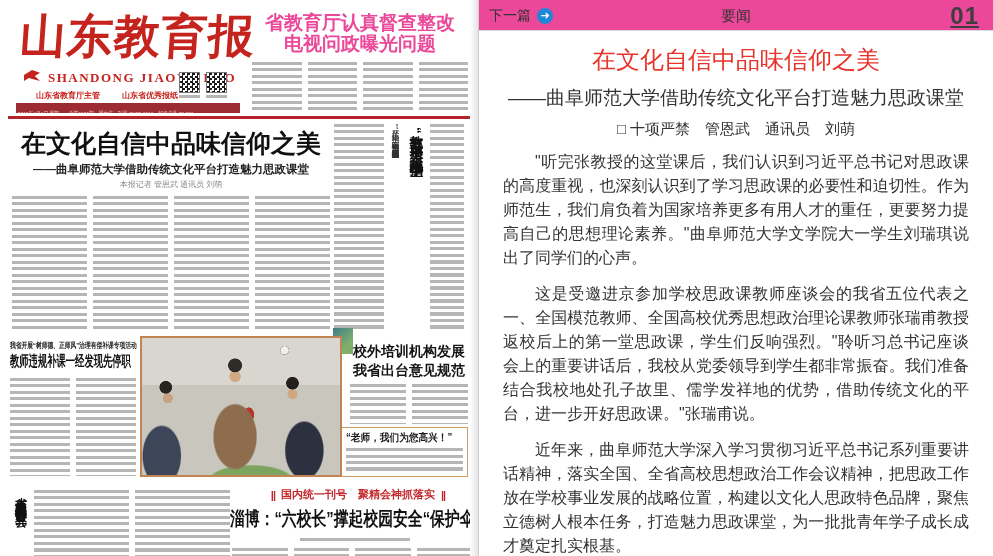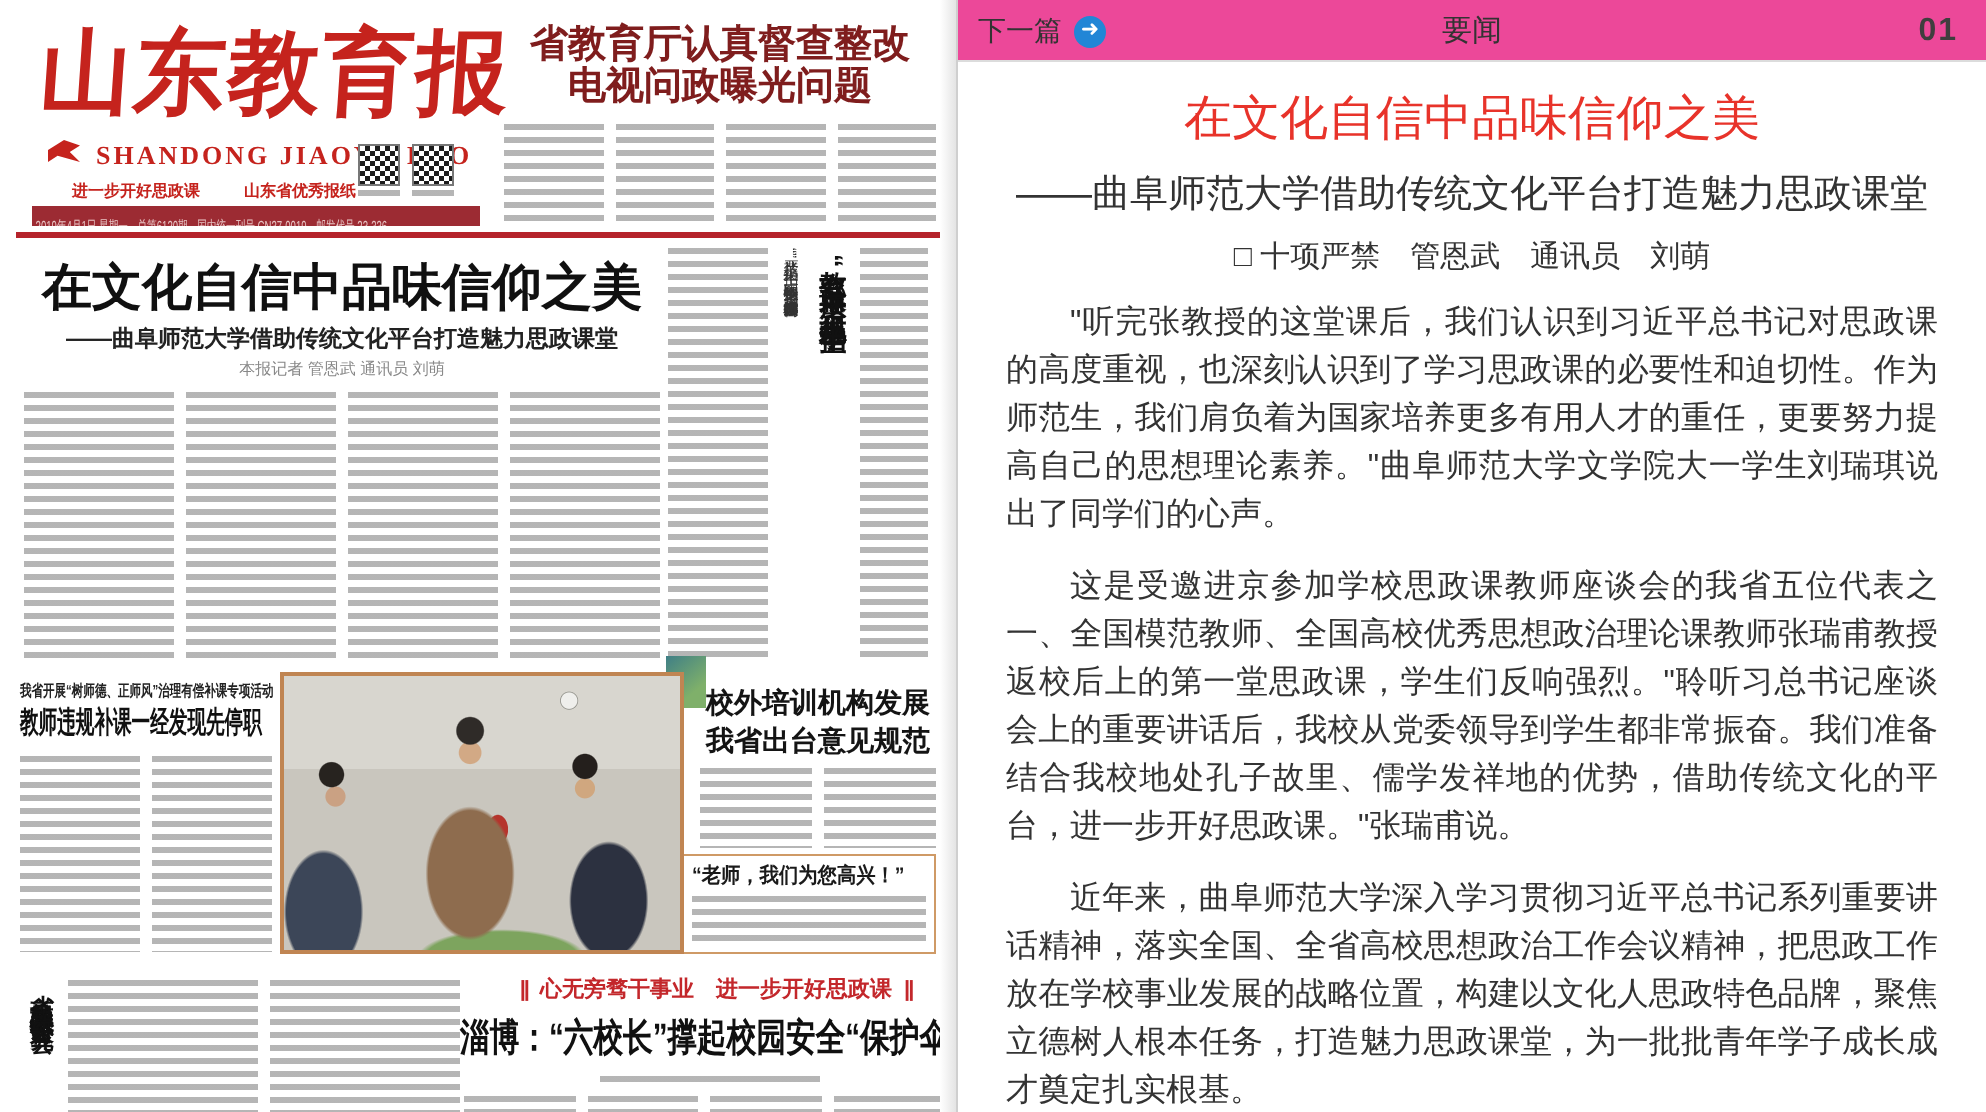--- a/index.html
+++ b/index.html
@@ -24,21 +24,21 @@
   .n1 { left:36px; } .n2 { left:122px; }
   .qr { top:72px; width:21px; height:21px; border:1px solid #777;
         background:repeating-conic-gradient(#1c1c1c 0% 25%, #ffffff 0% 50%); background-size:5px 5px; }
   .q1 { left:179px; } .q2 { left:206px; }
   .qr-label { top:95px; width:21px; height:6px; }
   .date-bar { left:16px; top:103px; width:224px; height:10px; background:#9c2b33; overflow:hidden; }
   .date-bar span { display:inline-block; font-size:8px; line-height:10px; color:#e7c3c3; white-space:nowrap;
                    transform:scaleX(0.6); transform-origin:left center; padding-left:3px; }
 
   .tr-head { left:252px; top:12px; width:216px; text-align:center; font-weight:bold; font-size:19px;
-             line-height:21px; color:#7f1d1d; white-space:nowrap; }
+             line-height:21px; color:#ec4899; white-space:nowrap; }
   .cols { display:flex; gap:6px; }
   .tcol { flex:1; background-image:repeating-linear-gradient(to bottom,#a3a3a3 0,#a3a3a3 3px,transparent 3px,transparent 6.5px); opacity:.8; }
   .red-rule { left:8px; top:116px; width:462px; height:3px; background:#b5232b; }
 
   .lead-head { left:12px; top:127px; width:318px; text-align:center; font-weight:bold; font-size:25px;
                color:#101010; white-space:nowrap; }
   .lead-sub { left:12px; top:162px; width:318px; text-align:center; font-weight:bold; font-size:11.5px;
               color:#222; white-space:nowrap; }
   .lead-by { left:12px; top:179px; width:318px; text-align:center; font-size:8px; color:#888; }
 
@@ -90,39 +90,39 @@
 
   
   .reader { flex:1; height:556px; border-left:1px solid #cfcfcf; overflow:hidden; background:#fff; }
   .toolbar { position:relative; height:31px; border-bottom:1px solid #dcdcdc; background:#ec4899; }
   .next-link { position:absolute; left:10px; top:0; height:31px; display:flex; align-items:center; gap:6px;
                color:#333; font-size:14px; cursor:pointer; text-decoration:none; }
   .arrow-icon { width:16px; height:16px; border-radius:50%; background:#2286d6; color:#fff; font-size:11px;
                 font-weight:bold; display:flex; align-items:center; justify-content:center; line-height:1; }
   .section-label { position:absolute; left:0; right:0; top:0; line-height:31px; text-align:center;
                    font-size:15px; color:#333; }
-  .page-num { position:absolute; right:14px; top:0; line-height:31px; font-size:16px; font-weight:bold;
-              color:#3f3e3e; letter-spacing:1px; }
+  .page-num { position:absolute; right:14px; top:0; line-height:31px; font-size:24px; font-weight:bold;
+              color:#3f3e3e; letter-spacing:1px;text-decoration:underline; }
   .content { padding:0 24px; }
   .a-title { margin-top:13px; text-align:center; font-size:24px; font-weight:400; color:#e8332a; line-height:31px; }
   .a-sub   { margin-top:10px; text-align:center; font-size:19px; font-weight:400; color:#333; line-height:25px; }
   .a-by    { margin-top:9px; text-align:center; font-size:15px; color:#333; line-height:19px; }
   .content p { margin:12px 0; font-size:16px; line-height:24px; color:#333; text-align:justify; text-indent:2em; }
 </style>
 </head>
 <body>
 
 <div class="app">
 
   <section class="paper">
 
     <div class="abs np-title">山东教育报</div>
     <div class="abs bird"></div>
     <div class="abs np-en">SHANDONG JIAOYU BAO</div>
-    <div class="abs np-note n1">进一步开好思政课</div>
+    <div class="abs np-note n1">山东省教育厅主管</div>
     <div class="abs np-note n2">山东省优秀报纸</div>
     <div class="abs qr q1"></div>
     <div class="abs qr q2"></div>
     <div class="abs tcol qr-label" style="left:179px;"></div>
     <div class="abs tcol qr-label" style="left:206px;"></div>
     <div class="abs date-bar">
       <span>2019年4月1日 星期一　总第6120期　国内统一刊号 CN37-0019　邮发代号 23-336</span>
     </div>
 
     <div class="abs tr-head">
@@ -181,21 +181,21 @@
       <div class="tcol caption-lines"></div>
     </div>
 
     <div class="abs vtext bv-head">省高校思政教育研究会</div>
     <div class="abs cols" style="left:34px; top:490px; width:196px; height:66px;">
       <div class="tcol"></div>
         <div class="tcol"></div>
     </div>
     <div class="abs zibo-kicker">
       <span class="bars">||</span>
-      <span>心无旁骛干事业　进一步开好思政课</span>
+      <span>国内统一刊号　聚精会神抓落实</span>
       <span class="bars">||</span>
     </div>
     <div class="abs zibo-head">淄博：“六校长”撑起校园安全“保护伞”</div>
     <div class="abs tcol zibo-by"></div>
     <div class="abs cols" style="left:232px; top:548px; width:240px; height:8px;">
       <div class="tcol"></div>
         <div class="tcol"></div>
         <div class="tcol"></div>
         <div class="tcol"></div>
     </div>

